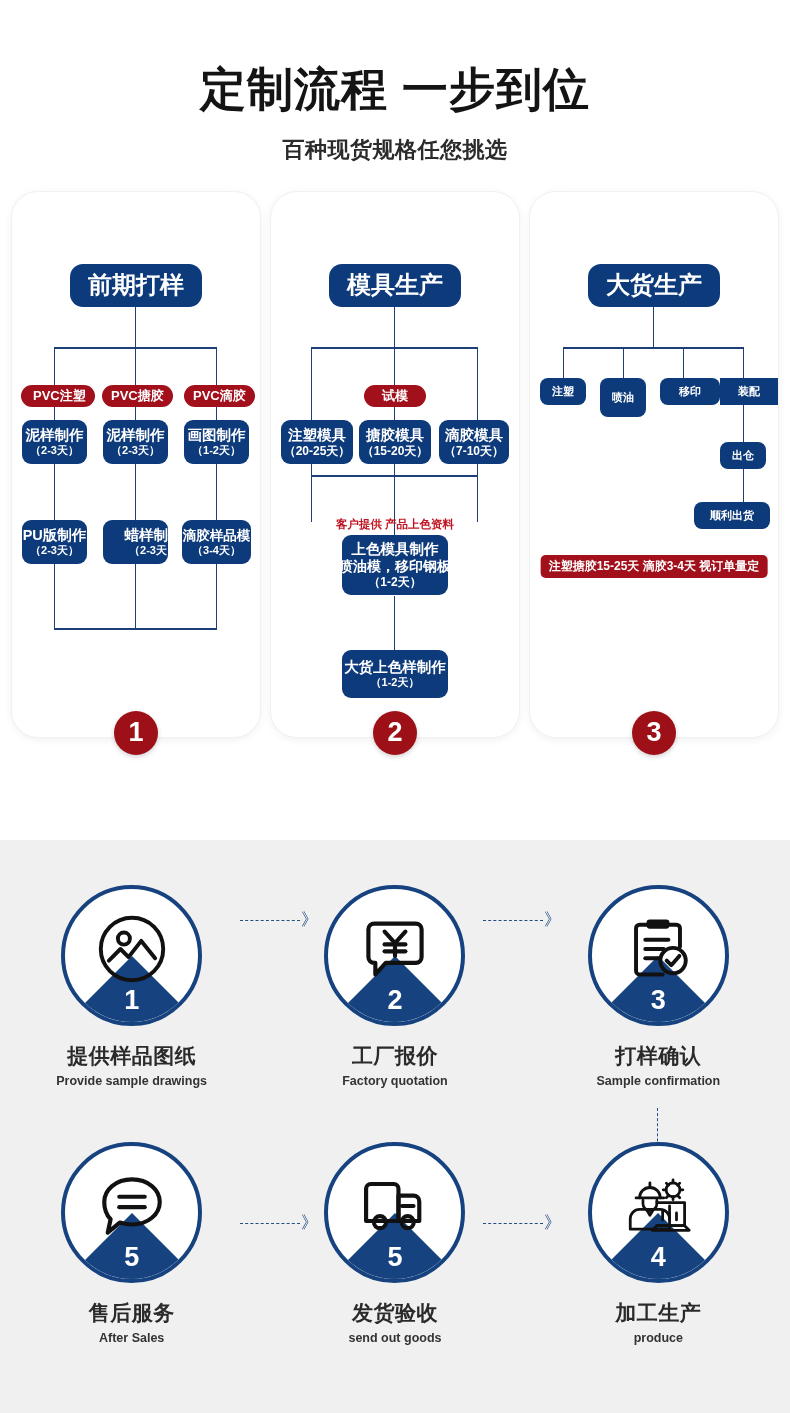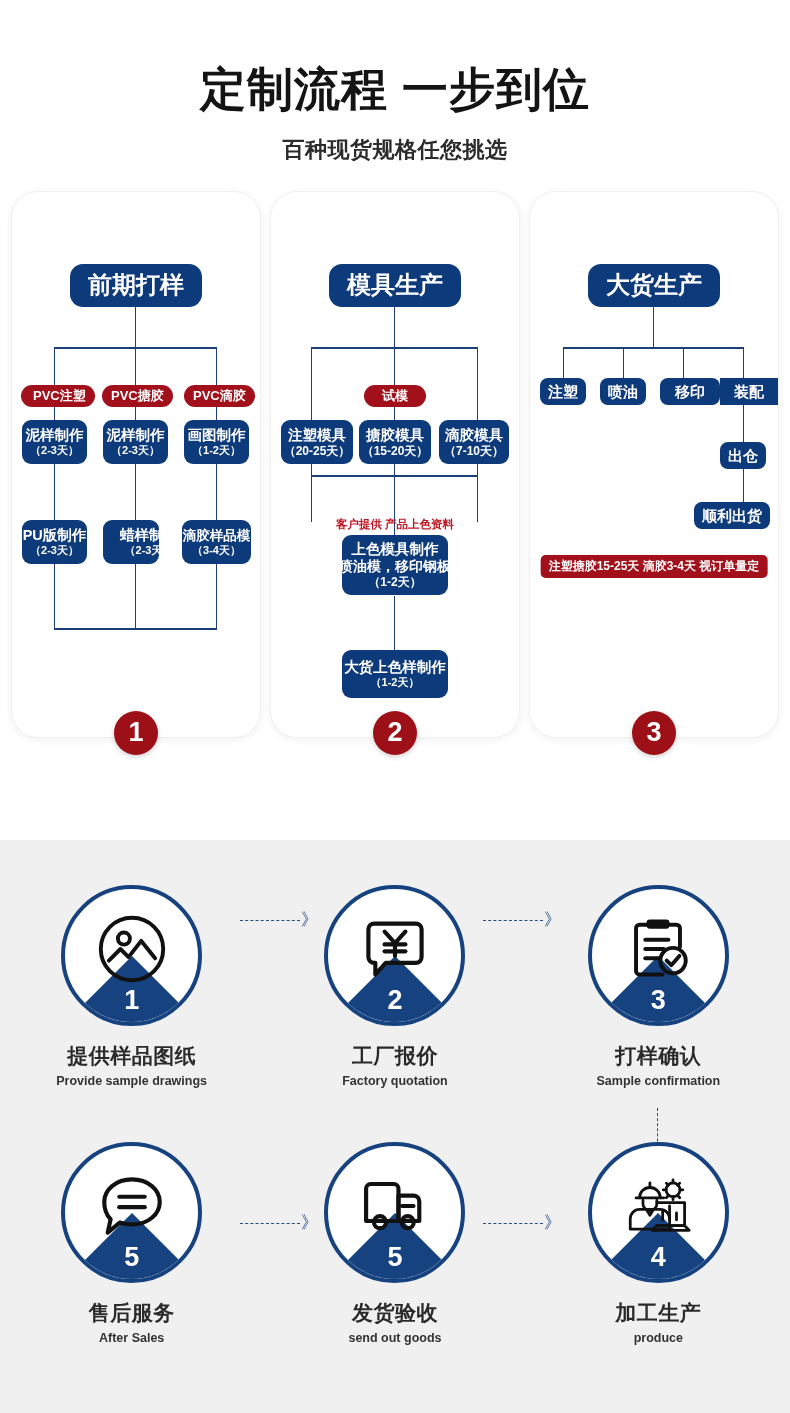--- a/index.html
+++ b/index.html
@@ -95,21 +95,21 @@
   .node .n-main { font-size: 14.5px; white-space: nowrap; }
   .node .n-sub  { font-size: 11px; font-weight: bold; white-space: nowrap; }
 
   .node.title {
     border-radius: 13px;
     font-size: 23px;
     padding: 7px 18px;
   }
   .node.title .n-main { font-size: 24px; }
 
-  .node.small .n-main { font-size: 15px; }
+  .node.small .n-main { font-size: 11px; }
 
   .tag {
     position: absolute;
     background: #a1101b;
     color: #ffffff;
     border-radius: 11px;
     font-size: 13px;
     font-weight: bold;
     padding: 3px 9px;
     white-space: nowrap;
@@ -299,21 +299,21 @@
       </div>
       <div class="node" style="left:172px;top:228px; width:65px; height:44px;">
         <span class="n-main">画图制作</span>
         <span class="n-sub">（1-2天）</span>
       </div>
 
       <div class="node" style="left:10px; top:328px; width:65px; height:44px;">
         <span class="n-main">PU版制作</span>
         <span class="n-sub">（2-3天）</span>
       </div>
-      <div class="node" style="left:91px; top:328px; width:56px; height:44px;padding-left:42px;">
+      <div class="node" style="left:91px; top:328px; width:65px; height:44px;padding-left:42px;">
         <span class="n-main">蜡样制作</span>
         <span class="n-sub">（2-3天）</span>
       </div>
       <div class="node" style="left:170px;top:328px; width:69px; height:44px;">
         <span class="n-main" style="font-size:13.5px;">滴胶样品模</span>
         <span class="n-sub">（3-4天）</span>
       </div>
     </div>
     <div class="card-badge">
       <span>1</span>
@@ -382,21 +382,21 @@
       <div class="ln v" style="left:213px; top:212px; height:42px;"></div>
       <div class="ln v" style="left:213px; top:276px; height:38px;"></div>
 
       <div class="node title" style="left:50%; top:72px; transform:translateX(-50%);">
         <span class="n-main">大货生产</span>
       </div>
 
       <div class="node small" style="left:10px;  top:186px; width:46px; height:27px; border-radius:8px;">
         <span class="n-main">注塑</span>
       </div>
-      <div class="node small" style="left:70px;  top:186px; width:46px; height:27px; border-radius:8px;">
+      <div class="node small" style="left:70px;  top:186px; width:46px; height:39px; border-radius:8px;">
         <span class="n-main">喷油</span>
       </div>
       <div class="node small" style="left:130px; top:186px; width:60px; height:27px; border-radius:8px;">
         <span class="n-main">移印</span>
       </div>
       <div class="node small" style="left:190px; top:186px; width:58px; height:27px; border-radius:0;">
         <span class="n-main">装配</span>
       </div>
 
       <div class="node small" style="left:190px; top:250px; width:46px; height:27px; border-radius:8px;">

